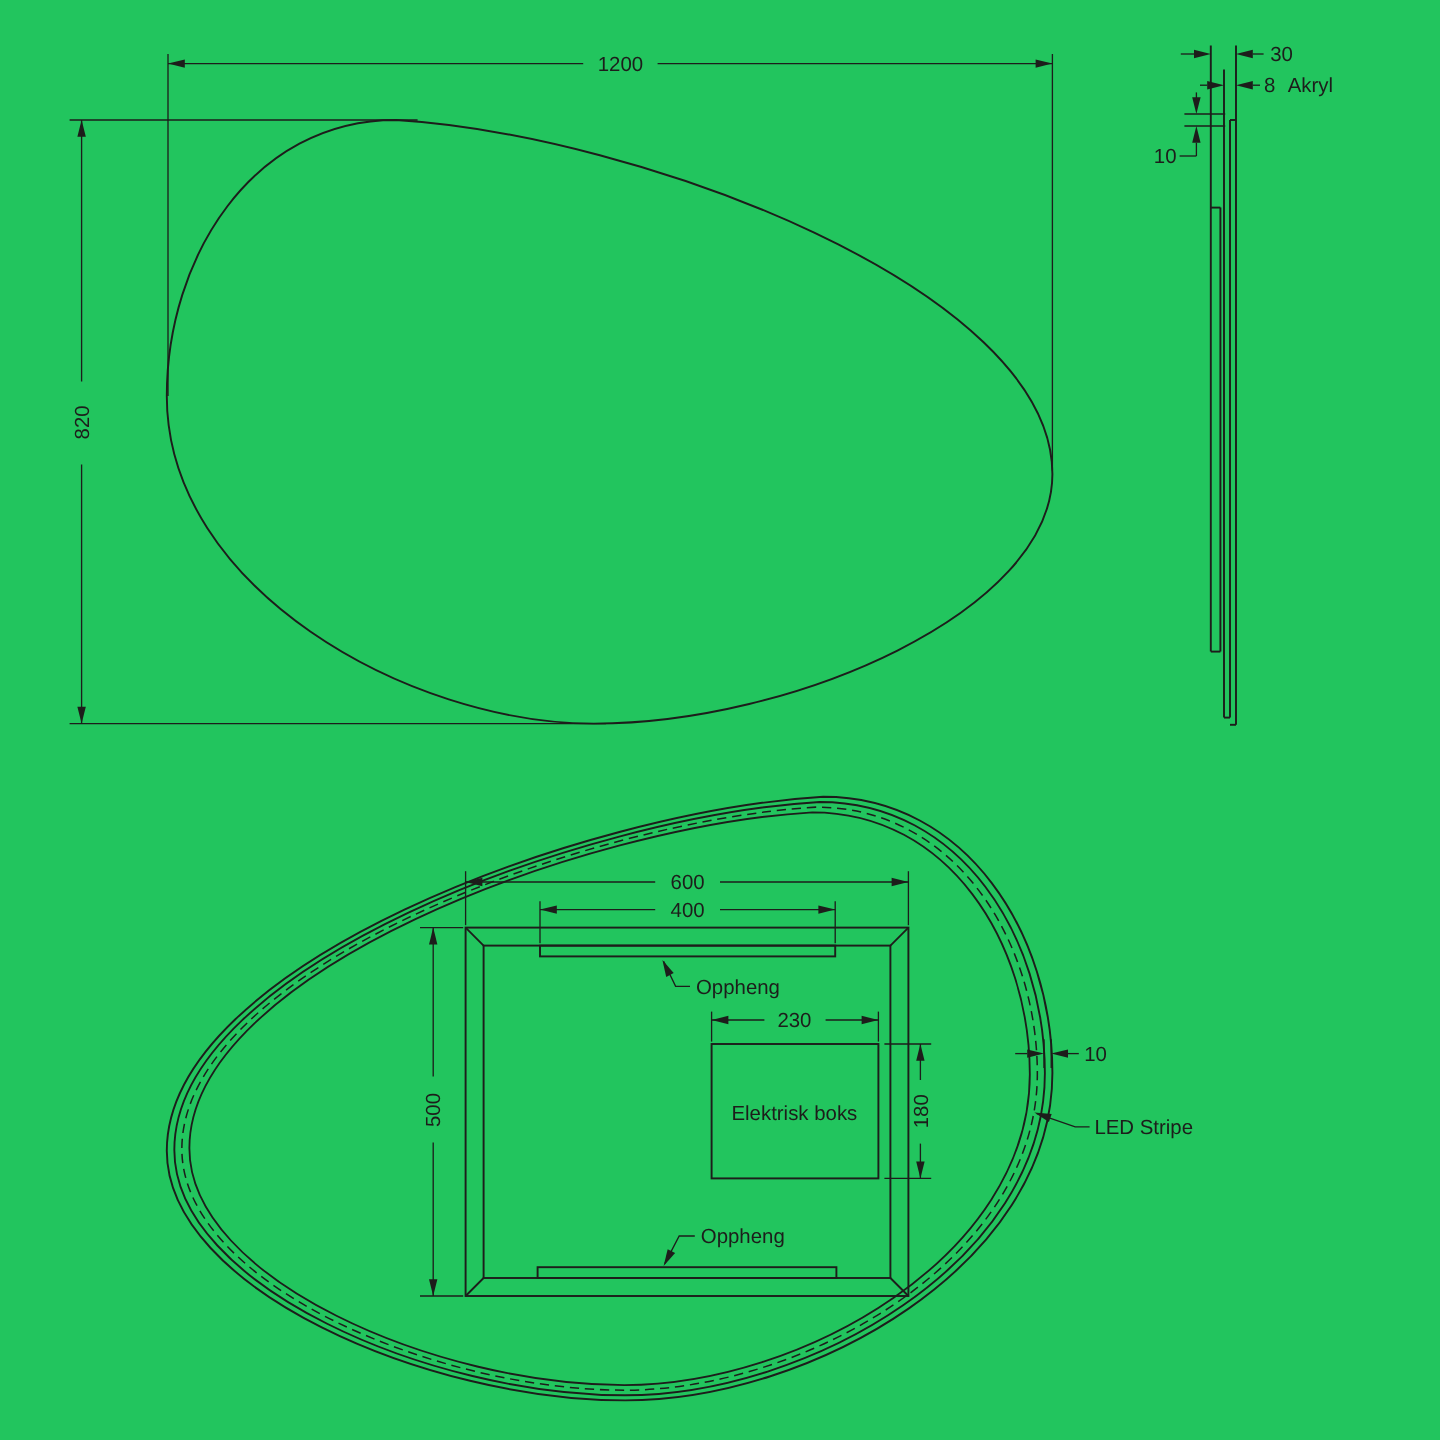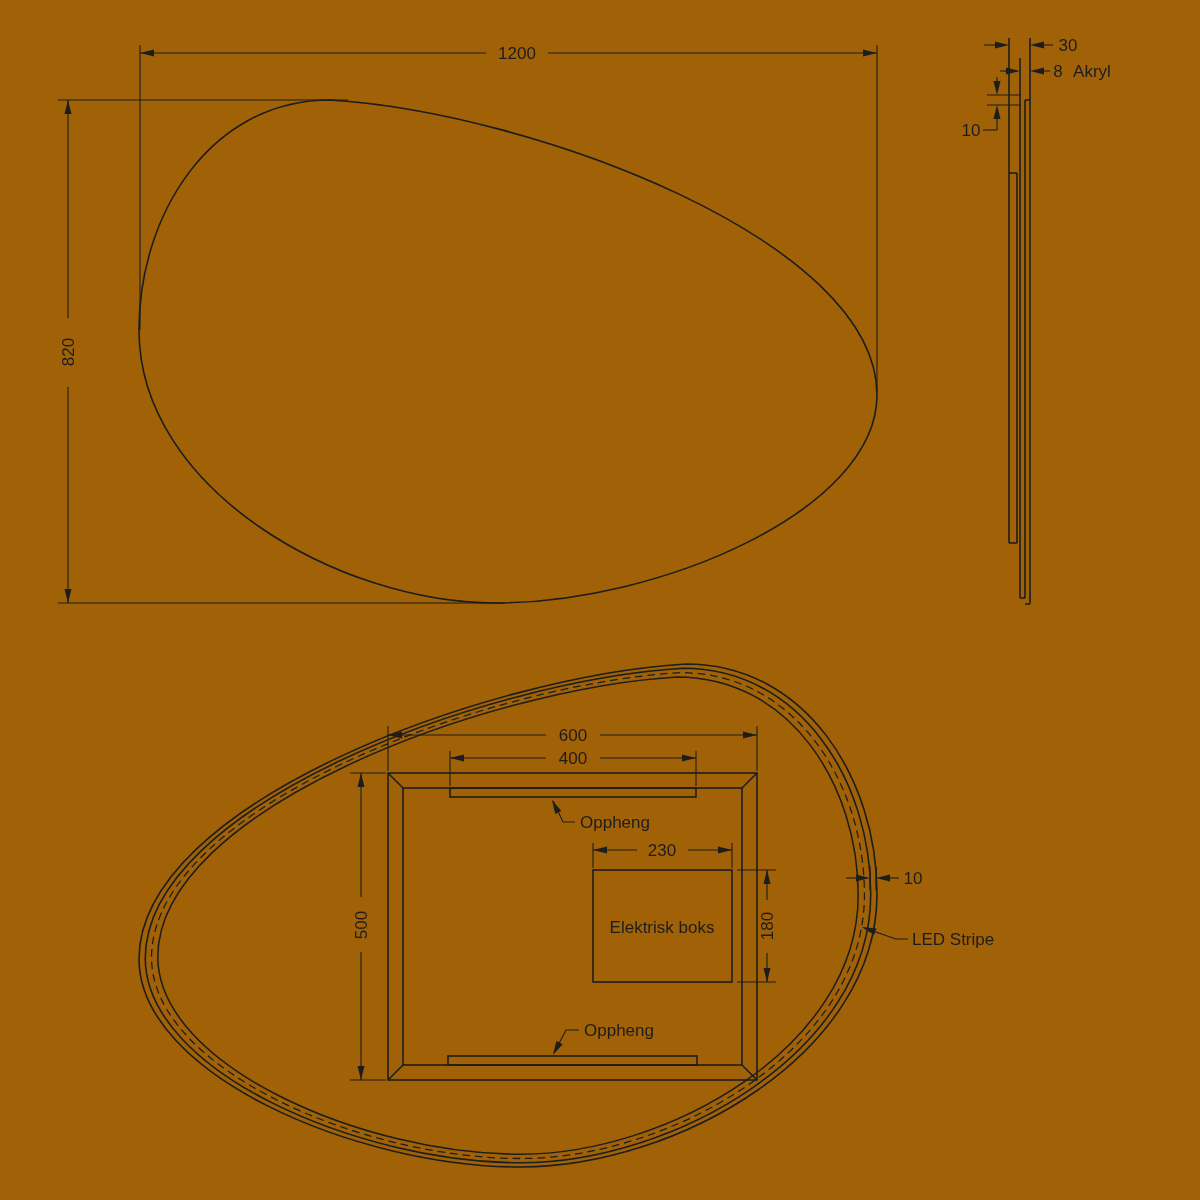--- a/index.html
+++ b/index.html
@@ -1,17 +1,17 @@
 <!DOCTYPE html>
 <html><head>
 <meta charset="utf-8">
 <style>
   html, body { margin: 0; padding: 0; background: #ffffff; }
   .canvas {
-    width: 1200px; height: 1200px; background: #a16207;
+    width: 1200px; height: 1200px; background: #22c55e;
     position: relative; overflow: hidden;
     font-family: "Liberation Sans", sans-serif;
   }
   svg { display: block; }
   .obj  { fill: none; stroke-width: 1.6; stroke-linecap: butt; }
   .thin { fill: none; stroke-width: 1.1; }
   .dash { fill: none; stroke-width: 1.3; stroke-dasharray: 8 5; }
   .ah   { stroke: none; }
   text  {
     font-family: "Liberation Sans", sans-serif;

